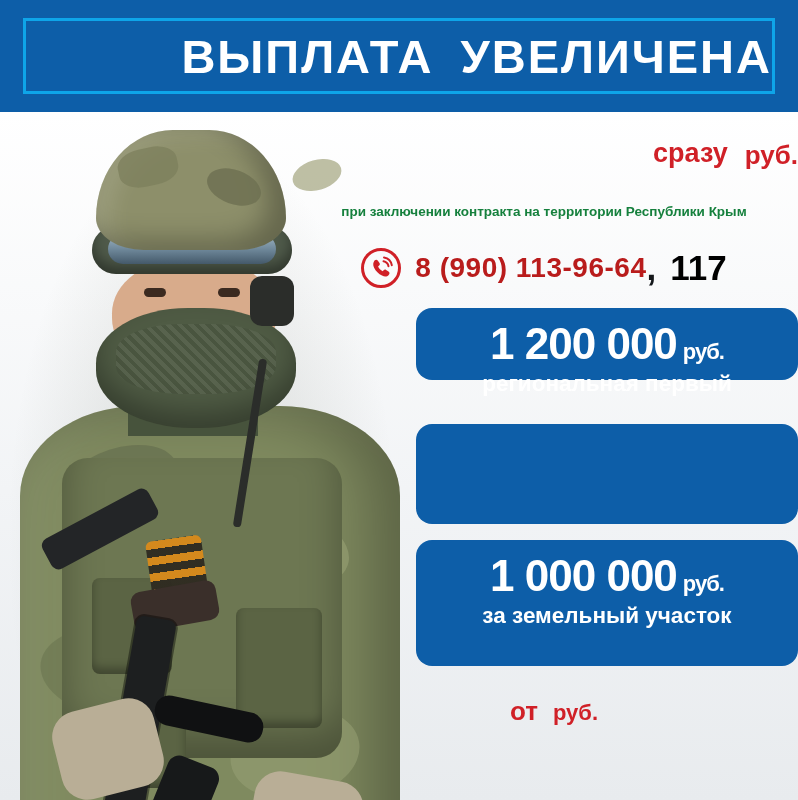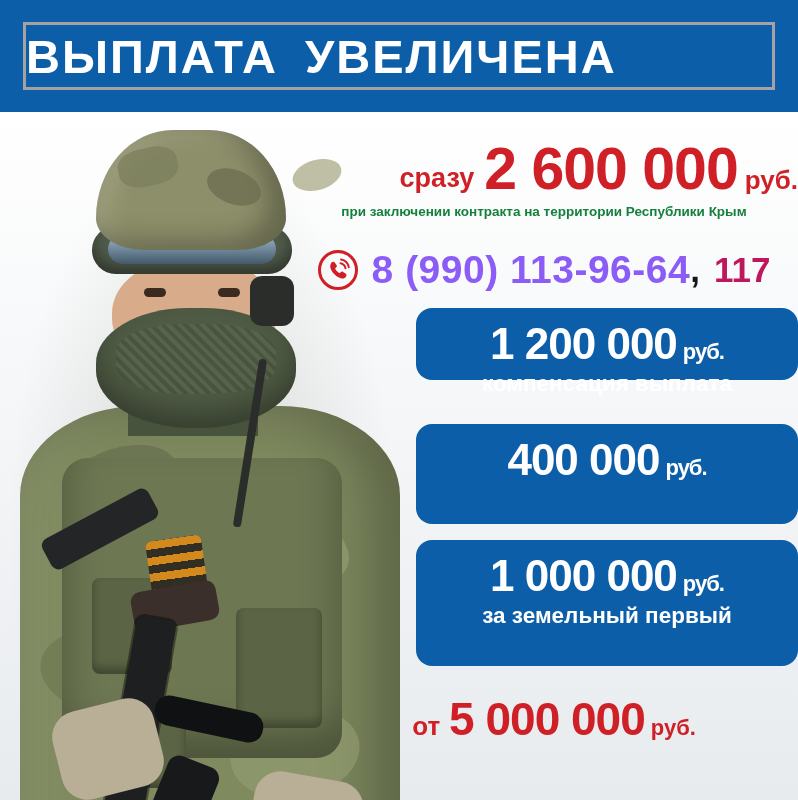--- a/index.html
+++ b/index.html
@@ -16,23 +16,23 @@
     overflow:hidden;
   }
 
   
   .banner{
     position:absolute;left:0;top:0;width:798px;height:112px;
     background:#0d5ea8;
     display:flex;align-items:center;justify-content:center;
   }
   .banner-inner{
-    width:752px;height:68px;
-    border:3px solid #a3a3a3;
-    display:flex;align-items:center;justify-content:flex-start;
+    width:752px;height:76px;
+    border:3px solid #0ea5e9;
+    display:flex;align-items:center;justify-content:flex-end;
     box-sizing:border-box;
   }
   .banner-title{
     color:#ffffff;
     font-size:47px;
     font-weight:bold;
     letter-spacing:2px;
     white-space:nowrap;
     line-height:1;
     word-spacing:12px;
@@ -198,24 +198,24 @@
   }
 
   .phone-row{
     position:absolute;left:-108px;top:136px;width:508px;
     display:flex;align-items:center;justify-content:center;
   }
   .phone-icon{
     width:40px;height:40px;margin-right:14px;flex:none;
   }
   .phone-num{
-    color:#8b5cf6;font-size:39px;font-weight:bold;letter-spacing:.5px;white-space:nowrap;
+    color:#b91c1c;font-size:28px;font-weight:bold;letter-spacing:.5px;white-space:nowrap;
   }
   .phone-alt{
-    color:#be185d;font-size:35px;font-weight:bold;margin-left:14px;
+    color:#000000;font-size:35px;font-weight:bold;margin-left:14px;
   }
   .phone-sep{
     color:#15181b;font-size:35px;font-weight:bold;
   }
 
   .card{
     position:absolute;left:18px;width:382px;
     background:#0d5ea8;color:#ffffff;border-radius:16px;
     text-align:center;box-sizing:border-box;
   }
@@ -302,21 +302,20 @@
     <div class="mag"></div>
 
     <div class="glove-l"></div>
     <div class="glove-r"></div>
   </div>
 
   <div class="col">
 
     <div class="hero-line">
       <span class="hero-srazu">сразу</span>
-      <span class="hero-num">2 600 000</span>
       <span class="hero-rub">руб.</span>
     </div>
     <div class="hero-sub">при заключении контракта на территории Республики Крым</div>
 
     <div class="phone-row">
       <span class="phone-icon">
         <svg viewBox="0 0 40 40" width="40" height="40" aria-hidden="true">
           <circle cx="20" cy="20" r="18.5" fill="none" stroke="#d02027" stroke-width="3"></circle>
           <path d="M13.5 12.5c1.4-1.2 2.6-1 3.4.2l1.6 2.4c.6.9.5 1.7-.4 2.5l-1 .9c.9 2 2.5 3.7 4.6 4.8l.9-1c.8-.9 1.6-1 2.5-.4l2.4 1.6c1.2.8 1.4 2 .2 3.4-1.6 1.8-4 2-6.7.7-3.3-1.6-6.3-4.6-7.9-7.9-1.3-2.7-1.1-5.1.4-7.2z" fill="#d02027"></path>
           <path d="M22.5 13.2c2.6.5 4.5 2.4 5 5" fill="none" stroke="#d02027" stroke-width="2" stroke-linecap="round"></path>
@@ -325,38 +324,34 @@
       </span>
       <span class="phone-num">8 (990) 113-96-64</span>
       <span class="phone-sep">,</span>
       <span class="phone-alt">117</span>
     </div>
 
     <div class="card" id="card1">
       <div class="amount">
         <span>1 200 000</span><span class="rub">руб.</span>
       </div>
-      <div class="label">компенсация выплата</div>
+      <div class="label">региональная первый</div>
     </div>
 
     <div class="card" id="card2">
-      <div class="amount">
-        <span>400 000</span><span class="rub">руб.</span>
-      </div>
     </div>
 
     <div class="card" id="card3">
       <div class="amount">
         <span>1 000 000</span><span class="rub">руб.</span>
       </div>
-      <div class="label">за земельный первый</div>
+      <div class="label">за земельный участок</div>
     </div>
 
     <div class="final">
       <div class="final-line">
         <span class="final-ot">от</span>
-        <span class="final-num">5 000 000</span>
         <span class="final-rub">руб.</span>
       </div>
     </div>
 
   </div>
 </div>
 
 </body></html>

